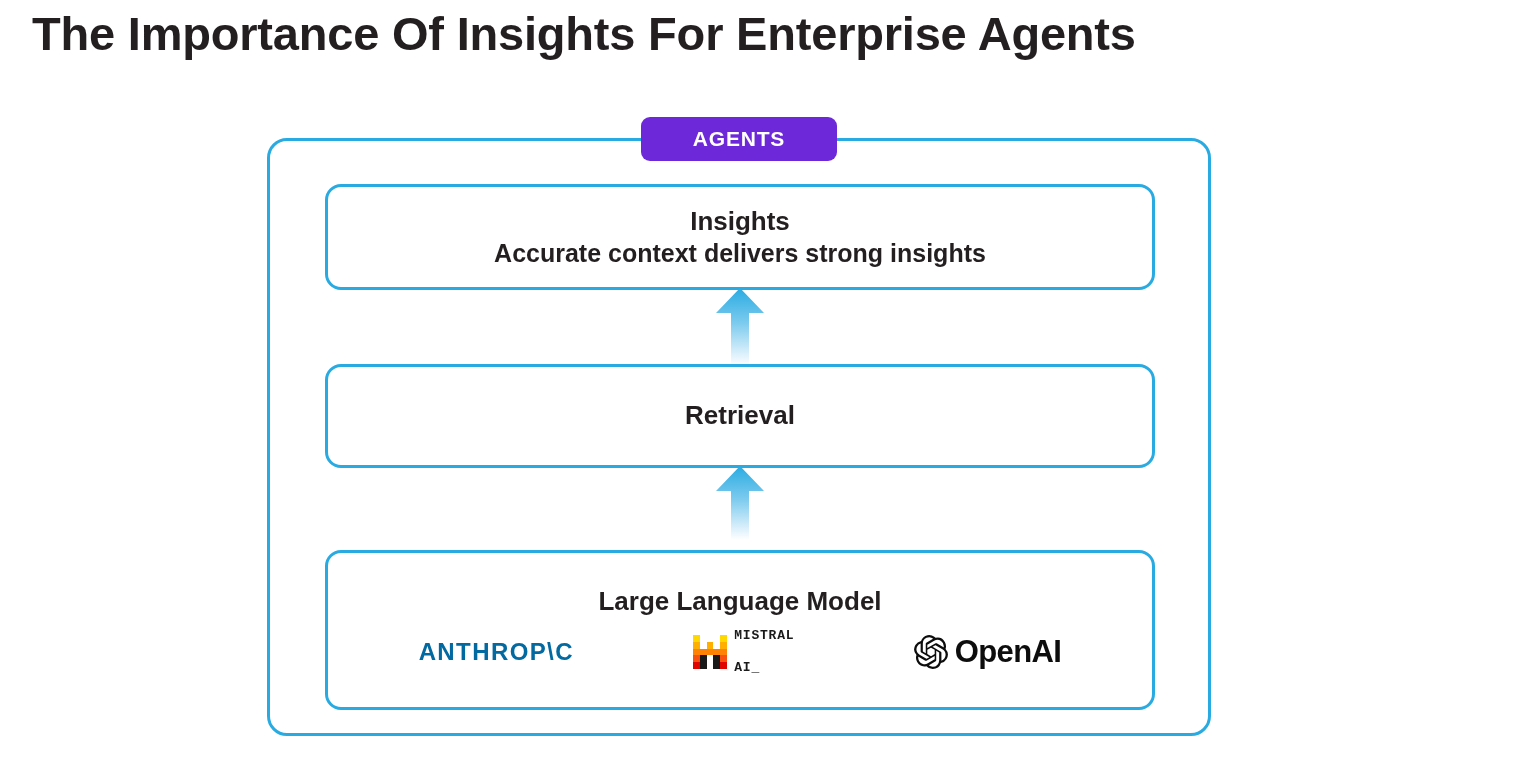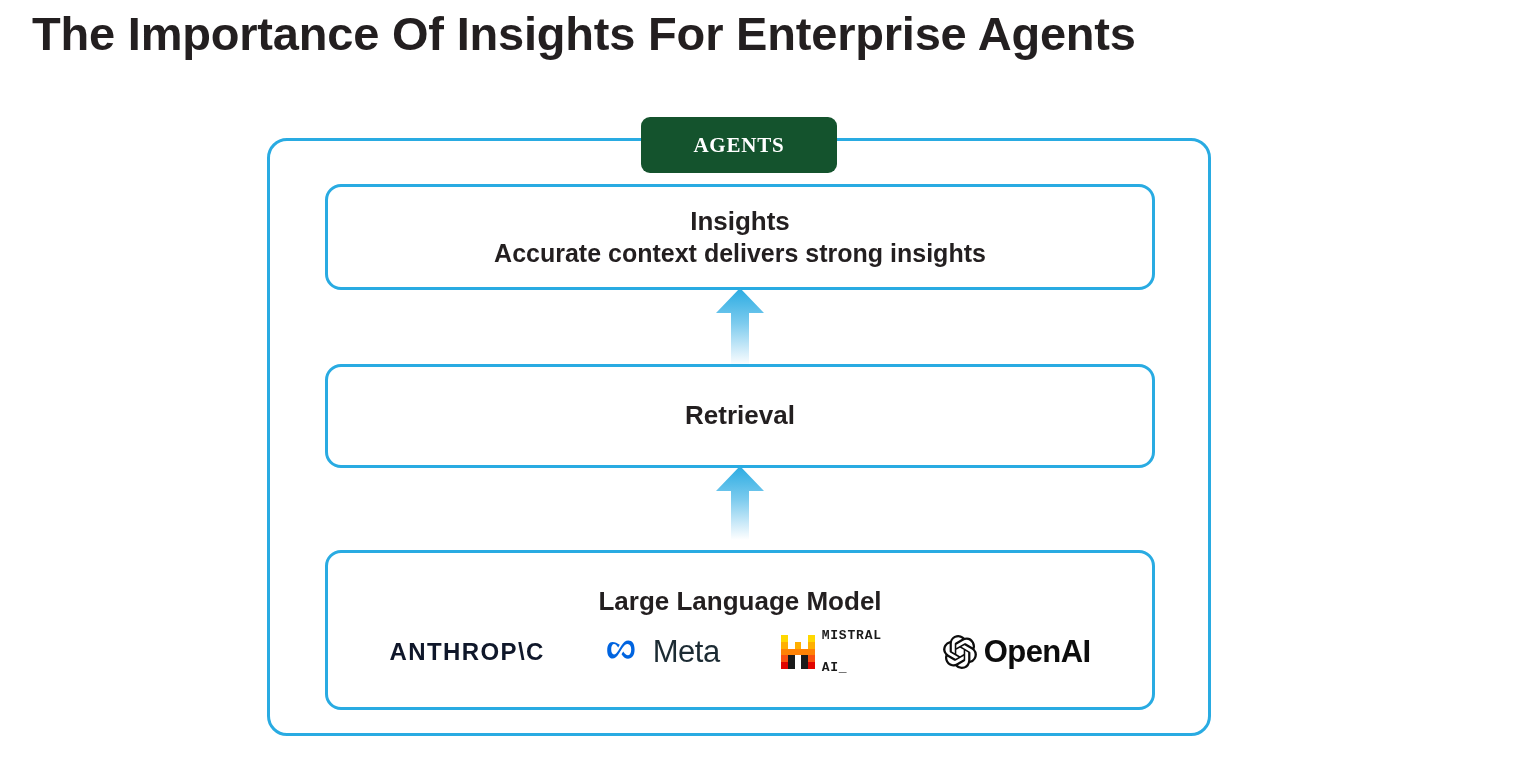--- a/index.html
+++ b/index.html
@@ -37,32 +37,31 @@
     height: 598px;
     border: 3px solid #29abe2;
     border-radius: 20px;
     box-sizing: border-box;
   }
   .agents-badge {
     position: absolute;
     left: 641px;
     top: 117px;
     width: 196px;
-    height: 56px;
-    background: #14532d;
+    height: 44px;
+    background: #6d28d9;
     border-radius: 9px;
     color: #ffffff;
     font-size: 21px;
     font-weight: bold;
     letter-spacing: 0.8px;
     display: flex;
     align-items: center;
     justify-content: center;
     box-sizing: border-box;
-    font-family: Liberation Serif, serif;
   }
 
   
   .layer-box {
     position: absolute;
     left: 325px;
     width: 830px;
     border: 3px solid #29abe2;
     border-radius: 16px;
     box-sizing: border-box;
@@ -116,21 +115,21 @@
     display: flex;
     align-items: center;
     gap: 7px;
     height: 46px;
   }
 
   .anthropic-wordmark {
     font-size: 24px;
     font-weight: bold;
     letter-spacing: 1.4px;
-    color: #0f172a;
+    color: #0369a1;
     font-family: "Liberation Sans", sans-serif;
   }
 
   .meta-wordmark {
     font-size: 31px;
     font-weight: normal;
     letter-spacing: -0.5px;
     color: #1c2b33;
   }
 
@@ -203,33 +202,20 @@
 <div class="layer-box llm">
   <div class="layer-title" style="margin-bottom:56px;">Large Language Model</div>
 </div>
 
 <div class="vendor-row">
 
   <div class="vendor">
     <span class="anthropic-wordmark">ANTHROP\C</span>
   </div>
 
-  <div class="vendor">
-    <span style="display:flex;align-items:center;">
-      <svg width="40" height="26" viewBox="0 0 40 26" aria-hidden="true">
-        <path d="M6.4 3.1C3.3 3.1 1.2 6.4 1.2 11.2c0 5.2 2.2 8.3 5.3 8.3 2.4 0 4.2-1.6 6.6-5.3
-                 l3.1-4.9c1.9-3 3.4-4.4 5.4-4.4 2.2 0 3.6 2.1 3.6 5.6 0 3.6-1.4 5.8-3.4 5.8
-                 -1.5 0-2.8-1-4.6-3.7l-1.7 2.7c2.1 3.2 4 4.4 6.5 4.4 4 0 6.6-3.4 6.6-9.2
-                 0-5.6-2.4-8.9-6.3-8.9-2.7 0-4.8 1.7-7 5.2l-2.9 4.6c-1.8 2.9-2.9 4-4.4 4
-                 -1.7 0-2.8-1.9-2.8-5.2 0-3.3 1.2-5.3 2.9-5.3 1.3 0 2.5 1 4.1 3.5l1.6-2.6
-                 C11.2 4.5 9.2 3.1 6.4 3.1z" fill="#0064e0"></path>
-      </svg>
-    </span>
-    <span class="meta-wordmark">Meta</span>
-  </div>
 
   <div class="vendor">
     <span style="display:flex;">
       <svg width="34" height="34" viewBox="0 0 25 25" aria-hidden="true" shape-rendering="crispEdges">
         <rect x="0" y="0" width="5" height="5" fill="#ffd800"></rect>
         <rect x="20" y="0" width="5" height="5" fill="#ffd800"></rect>
         <rect x="0" y="5" width="5" height="5" fill="#ffaf00"></rect>
         <rect x="10" y="5" width="5" height="5" fill="#ffaf00"></rect>
         <rect x="20" y="5" width="5" height="5" fill="#ffaf00"></rect>
         <rect x="0" y="10" width="5" height="5" fill="#ff8205"></rect>

